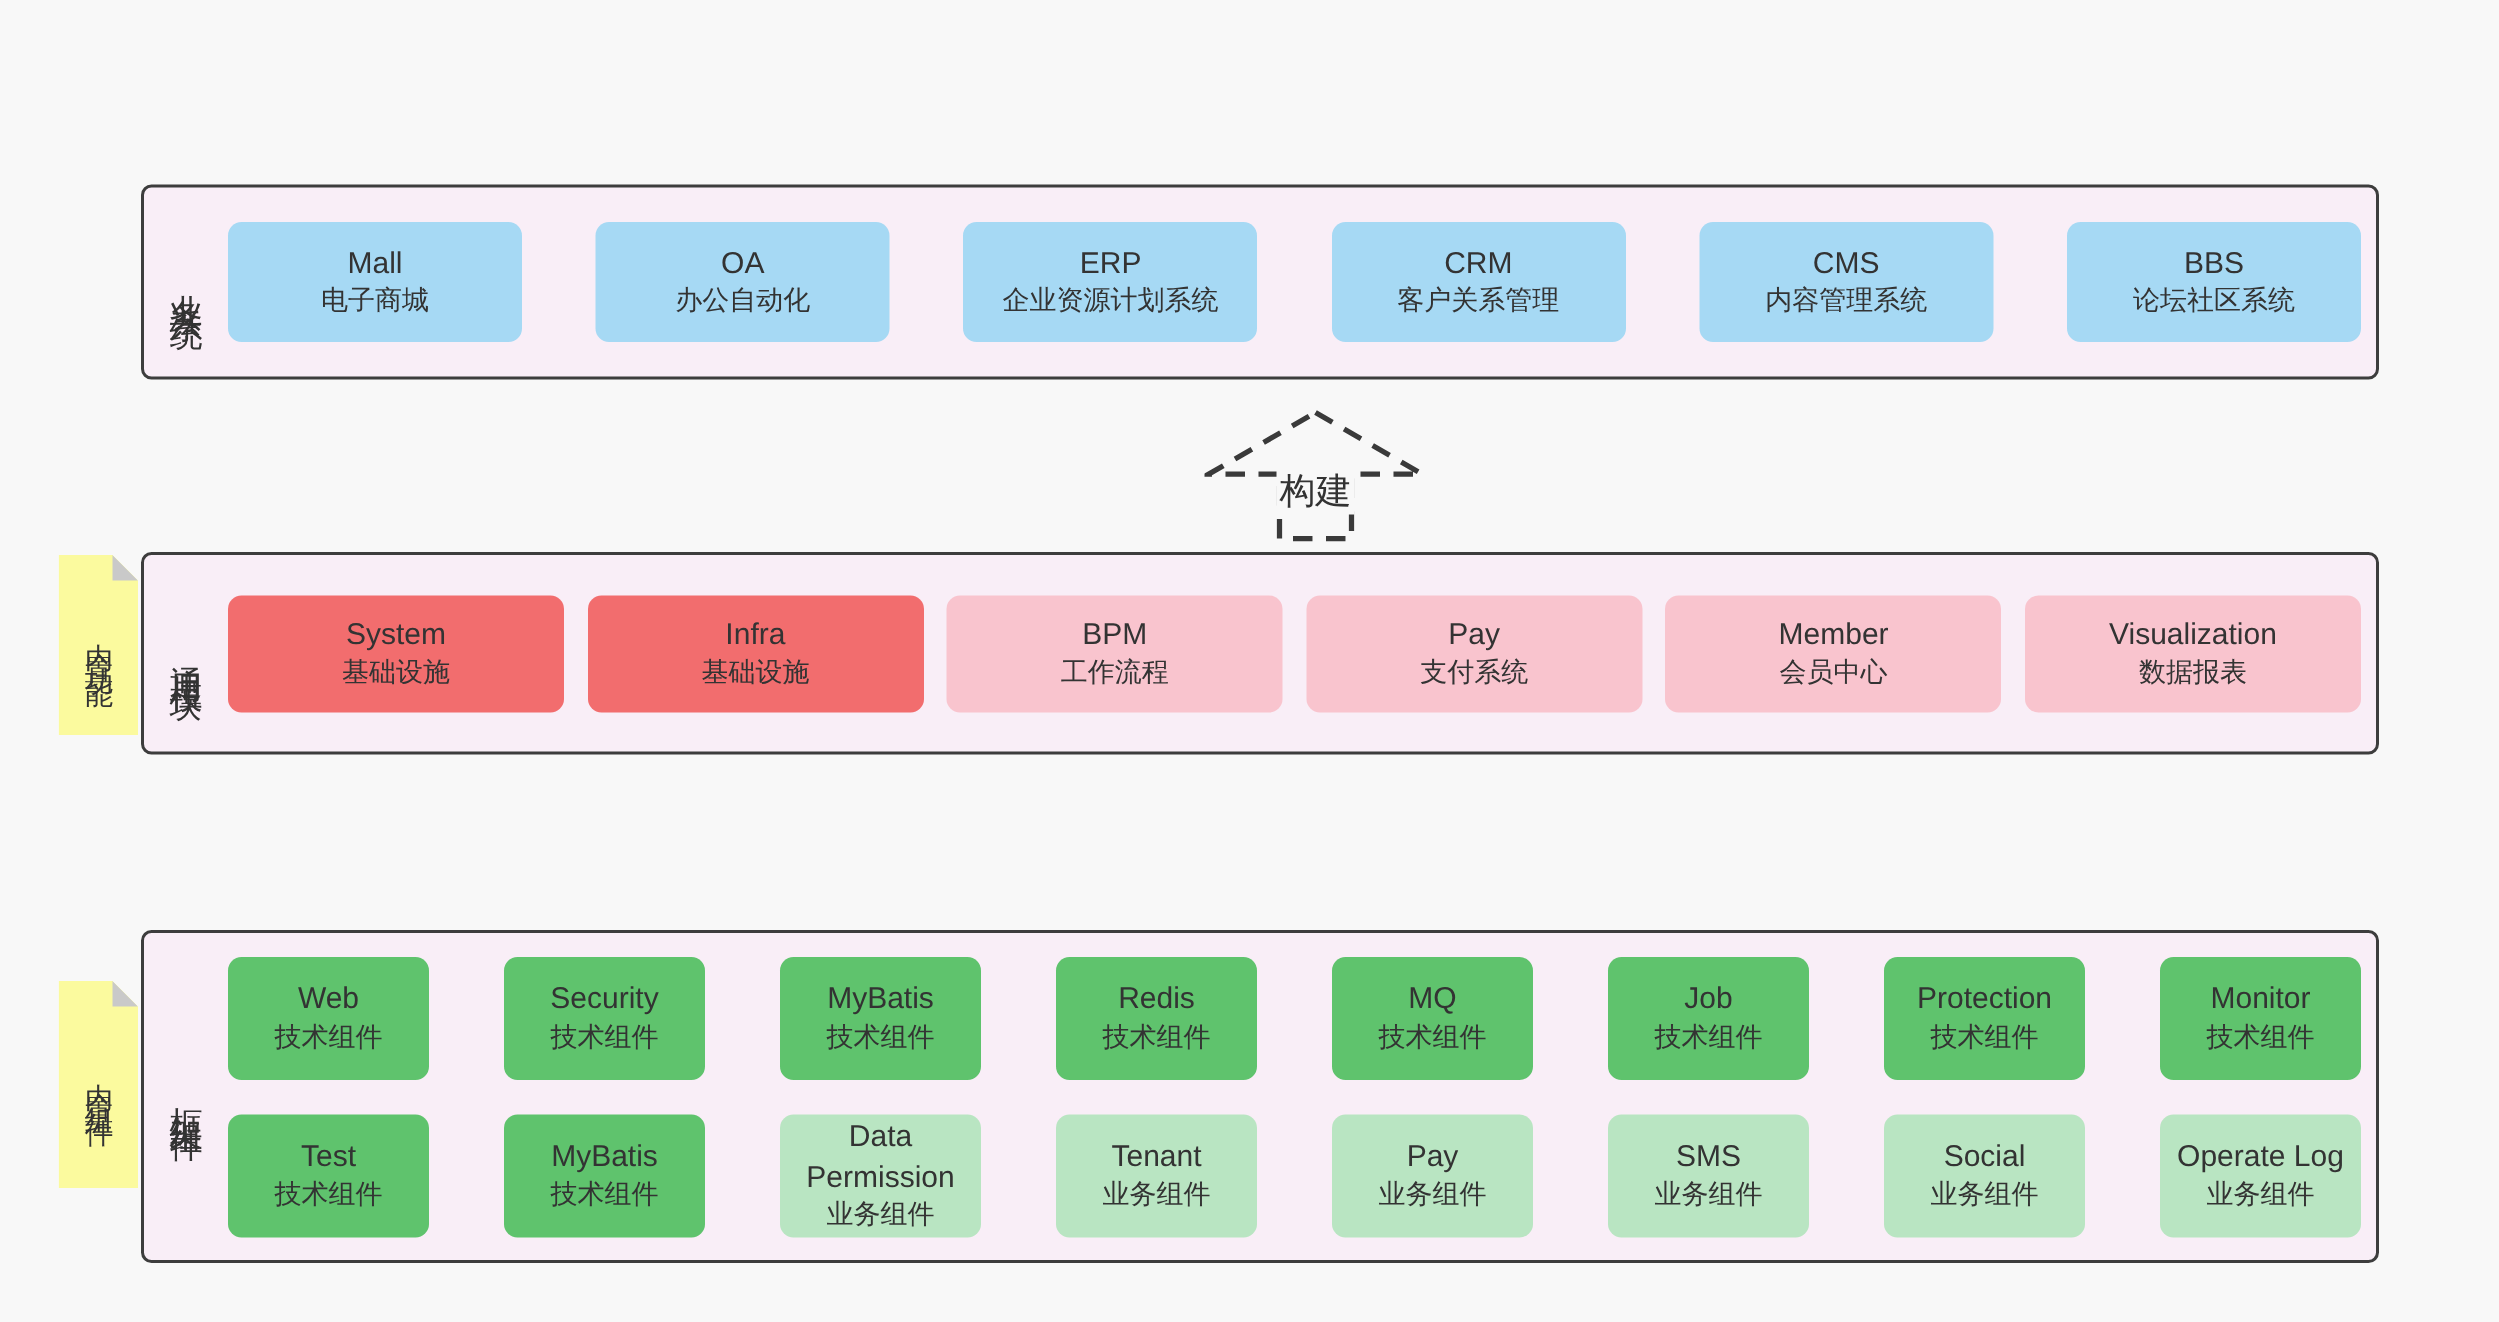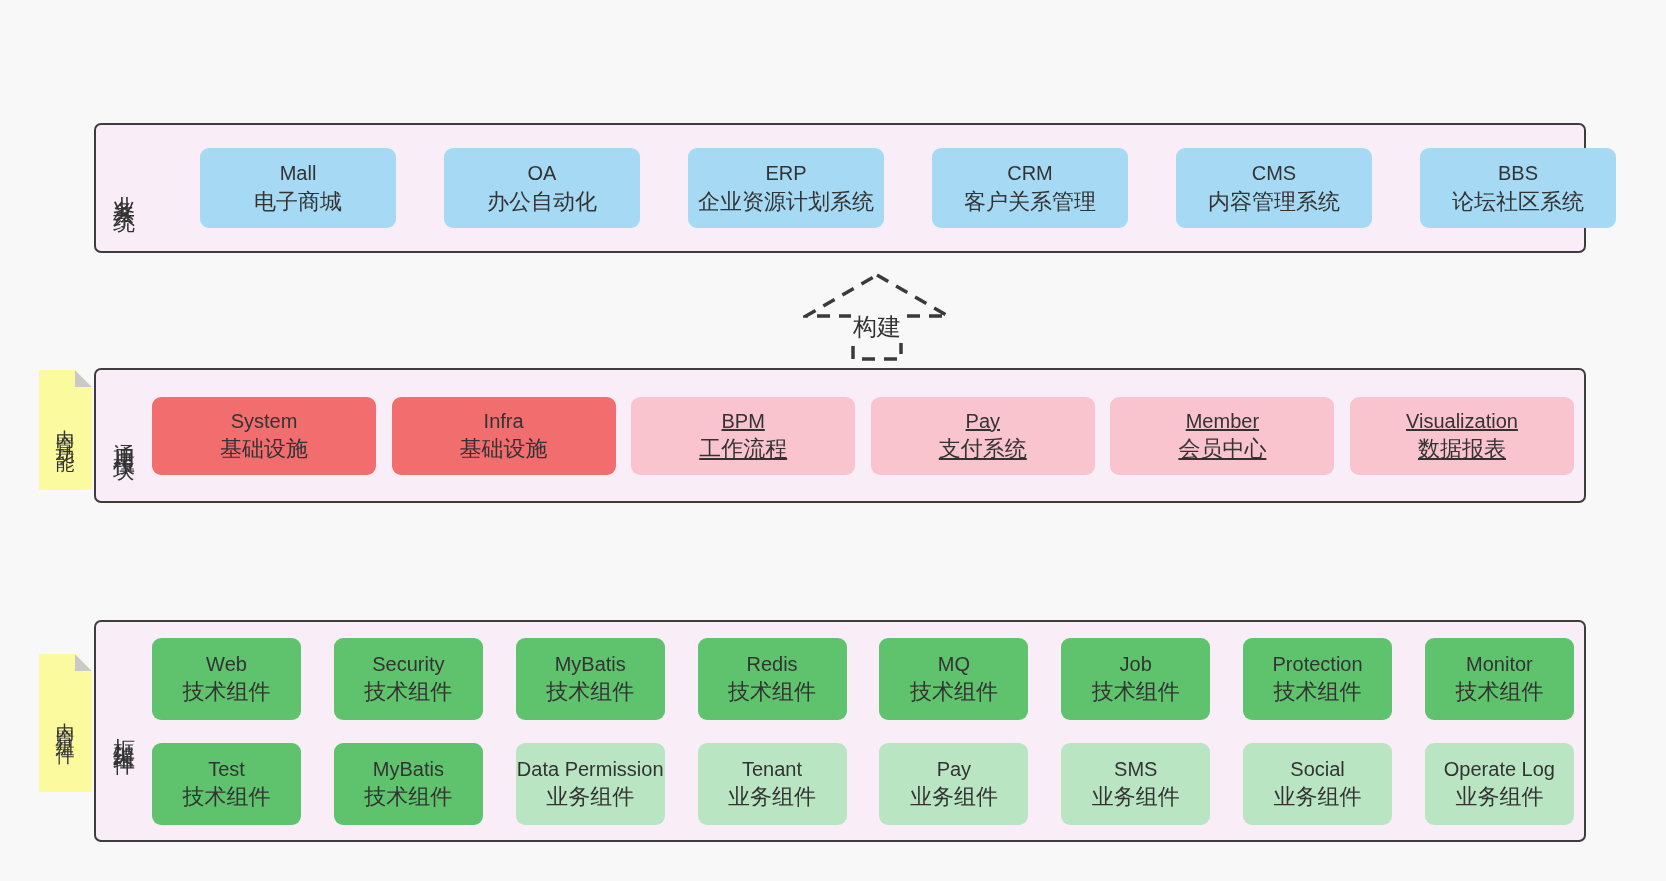--- a/index.html
+++ b/index.html
@@ -29,26 +29,26 @@
   }
   .band-content{flex:1;display:flex;justify-content:space-between;align-items:center;padding-right:10px;}
   .band-rows{flex:1;display:flex;flex-direction:column;gap:23px;padding-right:10px;}
   .row{display:flex;justify-content:space-between;}
   .box{
     box-sizing:border-box;border-radius:9px;display:flex;flex-direction:column;
     align-items:center;justify-content:center;text-align:center;line-height:1.32;
   }
   .band-top .box{width:196px;height:80px;}
   .band-middle .box{width:224px;height:78px;}
-  .band-bottom .box{width:149px;height:82px;}
+  .band-bottom .box{width:134px;height:82px;}
   .box-title{font-size:20px;}
-  .box-sub{font-size:22px;}
-  .blue{background:var(--blue);margin-left:48px;}
+  .box-sub{font-size:18px;}
+  .blue{background:var(--blue);}
   .red{background:var(--red);}
-  .pink{background:var(--pink);text-decoration:underline;}
+  .pink{background:var(--pink);}
   .green{background:var(--green);}
   .light-green{background:var(--light-green);}
   .note{
     position:absolute;left:39px;width:53px;z-index:3;
     background:var(--note-yellow);
     clip-path:polygon(0 0,calc(100% - 17px) 0,100% 17px,100% 100%,0 100%);
     display:flex;align-items:center;justify-content:center;
   }
   .note::after{
     content:"";position:absolute;top:0;right:0;width:0;height:0;

